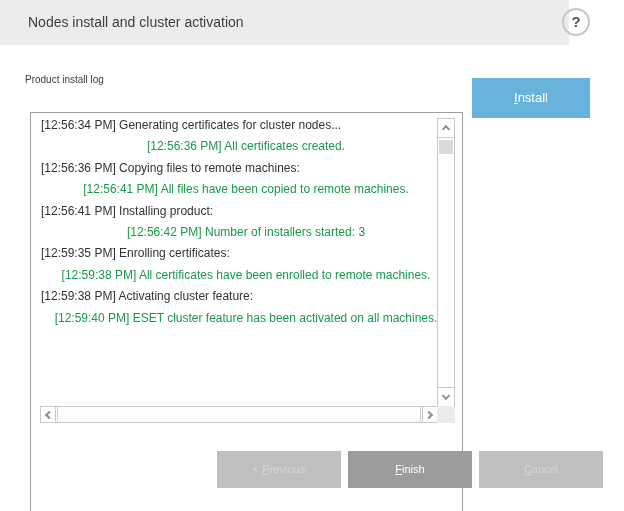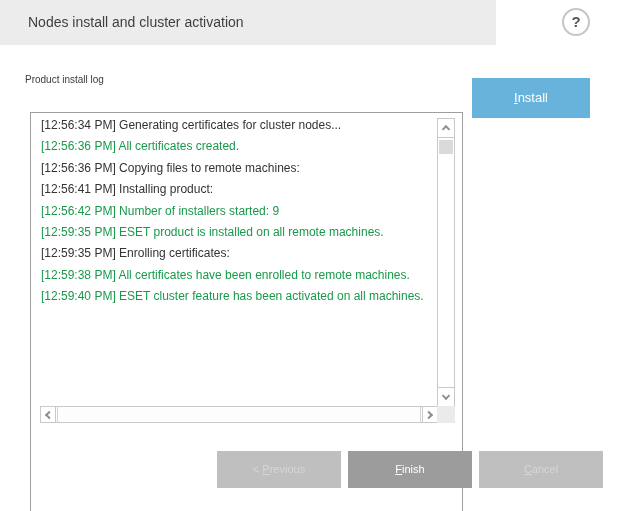--- a/index.html
+++ b/index.html
@@ -10,38 +10,38 @@
     --btn-disabled-bg:#bfbfbf;
     --btn-disabled-text:#d6d6d6;
     --btn-default-bg:#9c9c9c;
   }
   *{box-sizing:border-box;margin:0;padding:0;}
   html,body{width:624px;height:511px;overflow:hidden;}
   body{font-family:"Liberation Sans","DejaVu Sans",sans-serif;background:#ffffff;position:relative;}
   .window{position:absolute;left:0;top:0;width:624px;height:511px;background:#ffffff;}
 
   
-  .titlebar{position:absolute;left:0;top:0;width:496px;height:45px;background:var(--titlebar-bg);}
+  .titlebar{position:absolute;left:0;top:0;width:569px;height:45px;background:var(--titlebar-bg);}
   .title{position:absolute;left:28px;top:0;height:45px;line-height:45px;font-size:14px;color:#3f3f3f;}
   .help-btn{position:absolute;left:562px;top:8px;width:28px;height:28px;border:2px solid #c6c6c6;border-radius:50%;
     text-align:center;line-height:24px;font-size:15px;font-weight:bold;color:#555;cursor:pointer;}
 
   
   .section-label{position:absolute;left:25px;top:74px;font-size:10px;color:#3b3b3b;}
 
   
   .install-btn{position:absolute;left:472px;top:78px;width:118px;height:40px;background:var(--accent);
     color:#ffffff;font-size:13px;line-height:40px;cursor:pointer;border:none;}
 
   
   .logbox{position:absolute;left:24px;top:112px;width:433px;height:406px;background:#ffffff;
     border:1px solid #9e9e9e;border-bottom:2px solid #5a5a5a;margin-left:6px;}
   .log-text{position:absolute;left:10px;top:2px;width:410px;font-size:12px;line-height:21.4px;}
   .log-entry{color:var(--info-text);}
-  .log-entry.success{color:var(--success);}
+  .log-entry.success{color:var(--success);text-align:center;}
 
   
   .vscroll{position:absolute;left:406px;top:5px;width:18px;height:289px;border:1px solid #c9c9c9;background:#ffffff;}
   .vscroll .up-btn{position:absolute;left:0;top:0;width:100%;height:19px;border-bottom:1px solid #c9c9c9;cursor:pointer;}
   .vscroll .down-btn{position:absolute;left:0;bottom:0;width:100%;height:19px;border-top:1px solid #c9c9c9;cursor:pointer;}
   .vscroll .vthumb{position:absolute;left:1px;top:21px;width:14px;height:14px;background:#dadada;cursor:pointer;}
   .hscroll{position:absolute;left:9px;top:293px;width:398px;height:17px;border:1px solid #c9c9c9;background:#ffffff;}
   .hscroll .left-btn{position:absolute;left:0;top:0;width:15px;height:100%;border-right:1px solid #c9c9c9;cursor:pointer;}
   .hscroll .right-btn{position:absolute;right:0;top:0;width:15px;height:100%;border-left:1px solid #c9c9c9;cursor:pointer;}
   .hscroll .hthumb{position:absolute;left:16px;right:16px;top:0;bottom:0;border-left:1px solid #d4d4d4;border-right:1px solid #d4d4d4;background:#fdfdfd;cursor:pointer;}
@@ -74,25 +74,26 @@
 
   <div class="section-label">Product install log</div>
 
   <button class="install-btn"><span class="mn">I</span><span>nstall</span></button>
 
   <div class="logbox">
     <div class="log-text">
         <div class="log-entry info"><span>[12:56:34 PM]</span> <span>Generating certificates for cluster nodes...</span></div>
         <div class="log-entry success"><span>[12:56:36 PM]</span> <span>All certificates created.</span></div>
         <div class="log-entry info"><span>[12:56:36 PM]</span> <span>Copying files to remote machines:</span></div>
+        <div class="log-entry success"><span>[12:56:41 PM]</span> <span>All files have been copied to remote machines.</span></div>
         <div class="log-entry info"><span>[12:56:41 PM]</span> <span>Installing product:</span></div>
-        <div class="log-entry success"><span>[12:56:42 PM]</span> <span>Number of installers started: 9</span></div>
-        <div class="log-entry success"><span>[12:59:35 PM]</span> <span>ESET product is installed on all remote machines.</span></div>
+        <div class="log-entry success"><span>[12:56:42 PM]</span> <span>Number of installers started: 3</span></div>
         <div class="log-entry info"><span>[12:59:35 PM]</span> <span>Enrolling certificates:</span></div>
         <div class="log-entry success"><span>[12:59:38 PM]</span> <span>All certificates have been enrolled to remote machines.</span></div>
+        <div class="log-entry info"><span>[12:59:38 PM]</span> <span>Activating cluster feature:</span></div>
         <div class="log-entry success"><span>[12:59:40 PM]</span> <span>ESET cluster feature has been activated on all machines.</span></div>
       </div>
 
     <div class="vscroll">
       <div class="up-btn">
           <span class="chev up"></span>
         </div>
       <div class="vthumb"></div>
       <div class="down-btn">
           <span class="chev down"></span>

